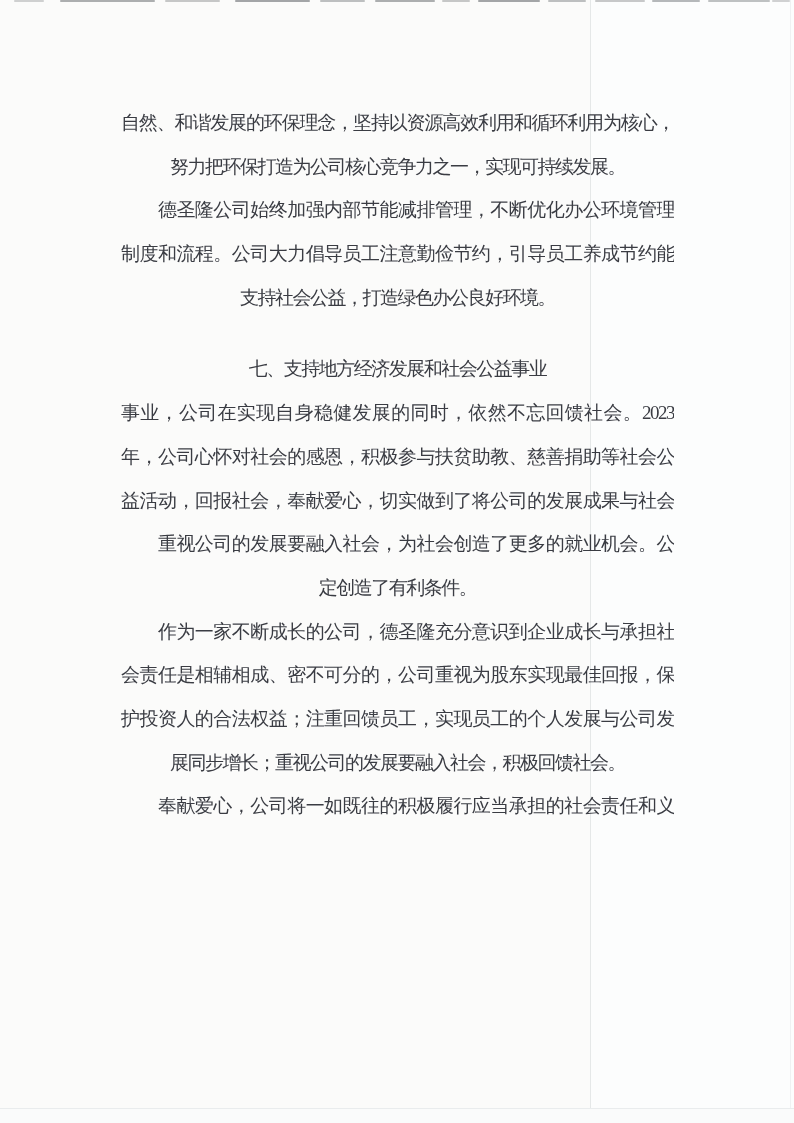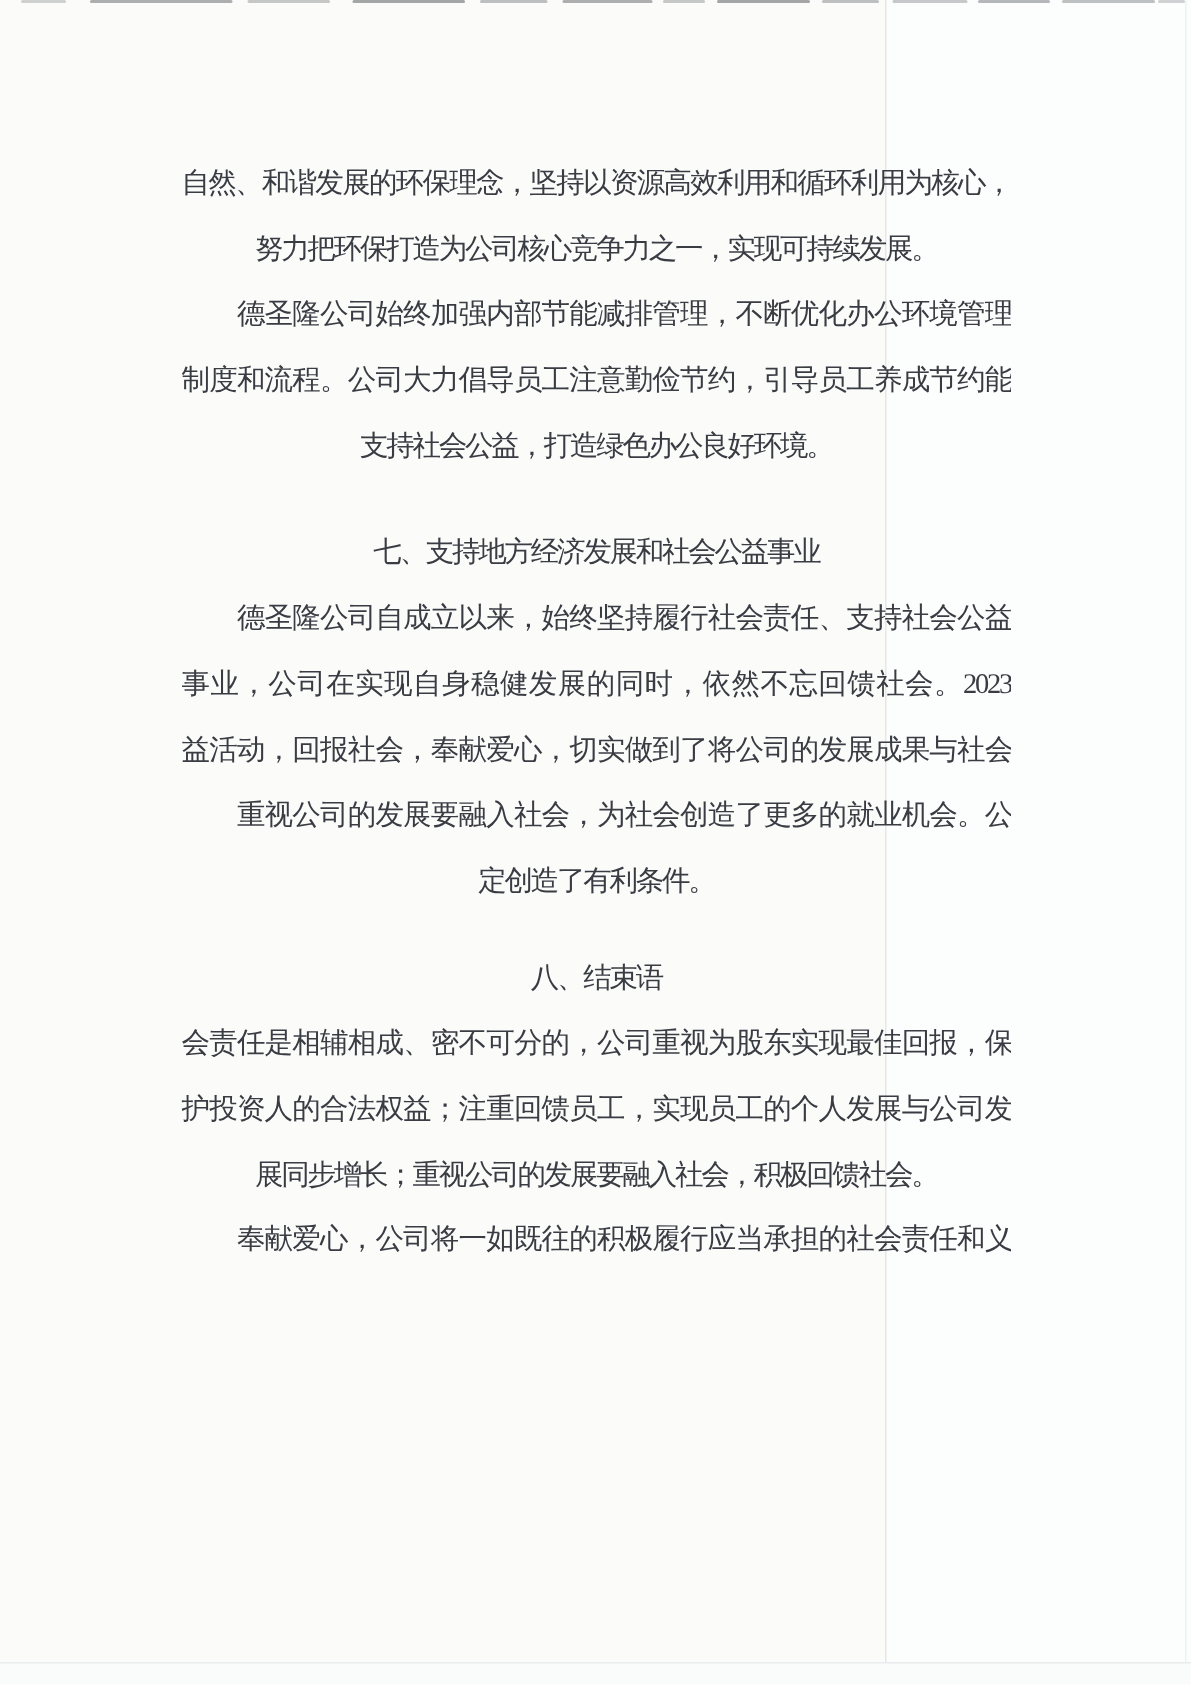--- a/index.html
+++ b/index.html
@@ -99,25 +99,25 @@
       <div class="dash" style="left: 708px; width: 62px; opacity: 0.35;"></div>
       <div class="dash" style="left: 772px; width: 18px; opacity: 0.25;"></div>
     </div>
   <div class="doc" id="doc">
       <div class="line justify">自然、和谐发展的环保理念，坚持以资源高效利用和循环利用为核心，</div>
       <div class="line">努力把环保打造为公司核心竞争力之一，实现可持续发展。</div>
       <div class="line justify">　　德圣隆公司始终加强内部节能减排管理，不断优化办公环境管理</div>
       <div class="line justify">制度和流程。公司大力倡导员工注意勤俭节约，引导员工养成节约能</div>
       <div class="line">支持社会公益，打造绿色办公良好环境。</div>
       <div class="line" data-break="large">七、支持地方经济发展和社会公益事业</div>
-      <div class="line justify">　　德圣隆公司自成立以来，始终坚持履行社会责任、支持社会公益</div>
       <div class="line justify">事业，公司在实现自身稳健发展的同时，依然不忘回馈社会。2023</div>
+      <div class="line justify">年，公司心怀对社会的感恩，积极参与扶贫助教、慈善捐助等社会公</div>
       <div class="line justify">益活动，回报社会，奉献爱心，切实做到了将公司的发展成果与社会</div>
       <div class="line justify">　　重视公司的发展要融入社会，为社会创造了更多的就业机会。公</div>
       <div class="line">定创造了有利条件。</div>
-      <div class="line" data-break="medium">八、结束语</div>
+      <div class="line justify">　　作为一家不断成长的公司，德圣隆充分意识到企业成长与承担社</div>
       <div class="line justify">会责任是相辅相成、密不可分的，公司重视为股东实现最佳回报，保</div>
       <div class="line justify">护投资人的合法权益；注重回馈员工，实现员工的个人发展与公司发</div>
       <div class="line">展同步增长；重视公司的发展要融入社会，积极回馈社会。</div>
       <div class="line justify">　　奉献爱心，公司将一如既往的积极履行应当承担的社会责任和义</div>
     </div>
   <div class="bottom-strip"></div>
 </div>
 
 </body></html>

